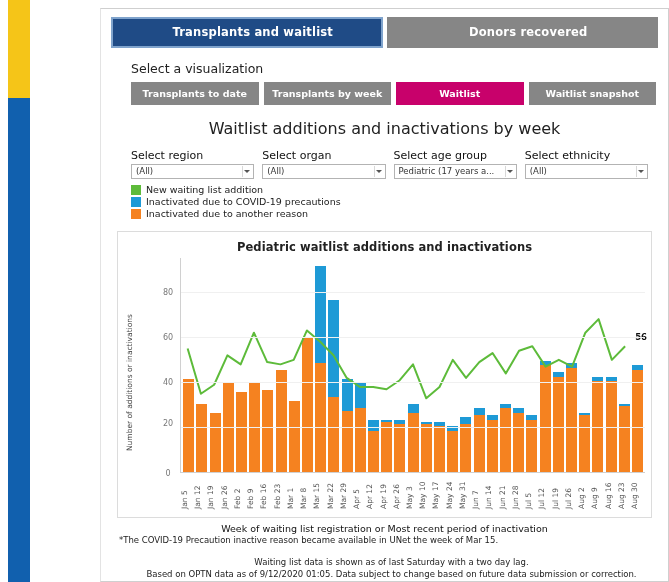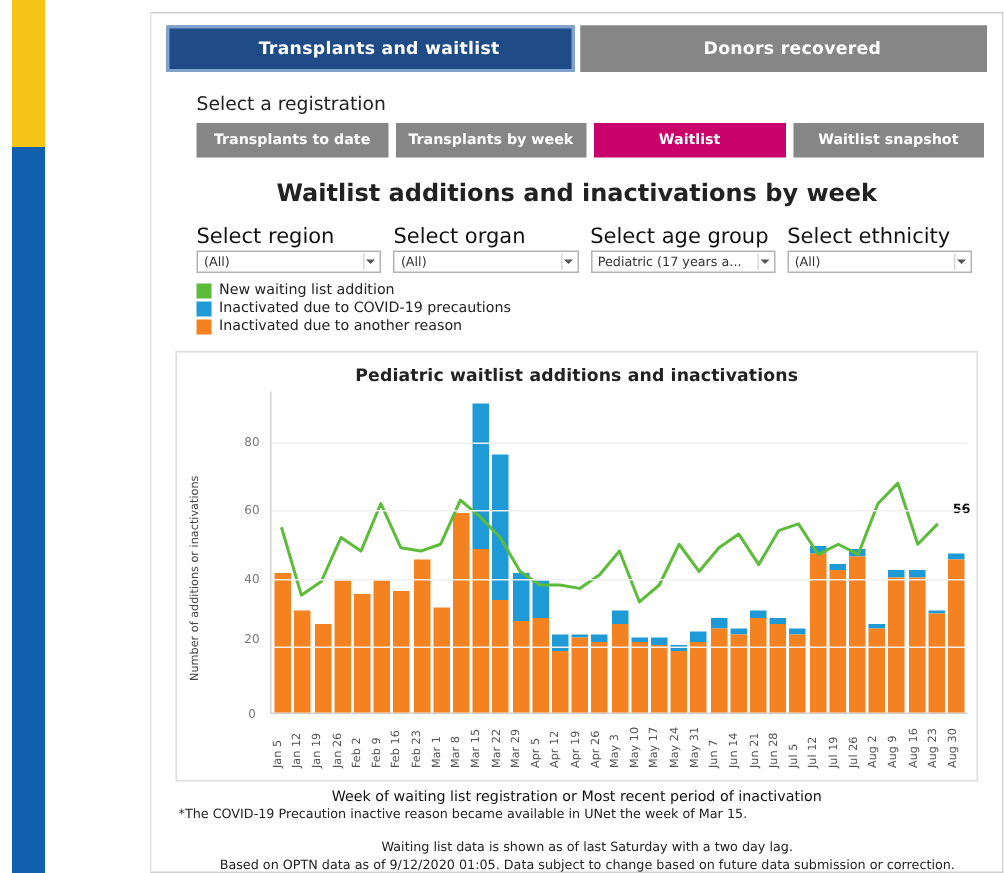--- a/index.html
+++ b/index.html
@@ -37,27 +37,27 @@
 
   #vis-buttons { display:flex; gap:5px; margin:0 0 0 18px; }
   .vis-btn {
     flex:1; text-align:center; font-size:9.5px; font-weight:bold; color:#fff;
     background:#868686; padding:7px 2px; cursor:pointer; line-height:1;
   }
   .vis-btn.selected { background:#C8016B; }
 
   #chart-title {
     text-align:center; font-size:16px; color:#222; margin:14px 0 12px 0;
-    font-weight:bold;
+    font-weight:normal;
   }
 
   
   #filters { display:flex; margin:0 0 0 18px; }
   .filter { width:125px; margin-right:8px; }
-  .filter-label { font-size:14px; color:#111; margin-bottom:1px; line-height:1.15; }
+  .filter-label { font-size:11px; color:#111; margin-bottom:1px; line-height:1.15; }
   .filter-select {
     height:15px; border:1px solid #b3b3b3; background:#fff;
     display:flex; align-items:center; justify-content:space-between;
     padding:0 2px 0 4px; cursor:pointer;
   }
   .filter-value {
     font-size:8.5px; color:#333; white-space:nowrap; overflow:hidden;
     text-overflow:clip;
   }
   .caret {
@@ -149,21 +149,21 @@
     <div class="tab active">
       <span>Transplants and waitlist</span>
     </div>
     <div class="tab inactive">
       <span>Donors recovered</span>
     </div>
   </div>
 
   <div id="card-body">
 
-    <div id="vis-label">Select a registration</div>
+    <div id="vis-label">Select a visualization</div>
 
     <div id="vis-buttons">
       <div class="vis-btn">
         <span>Transplants to date</span>
       </div>
       <div class="vis-btn">
         <span>Transplants by week</span>
       </div>
       <div class="vis-btn selected">
         <span>Waitlist</span>

